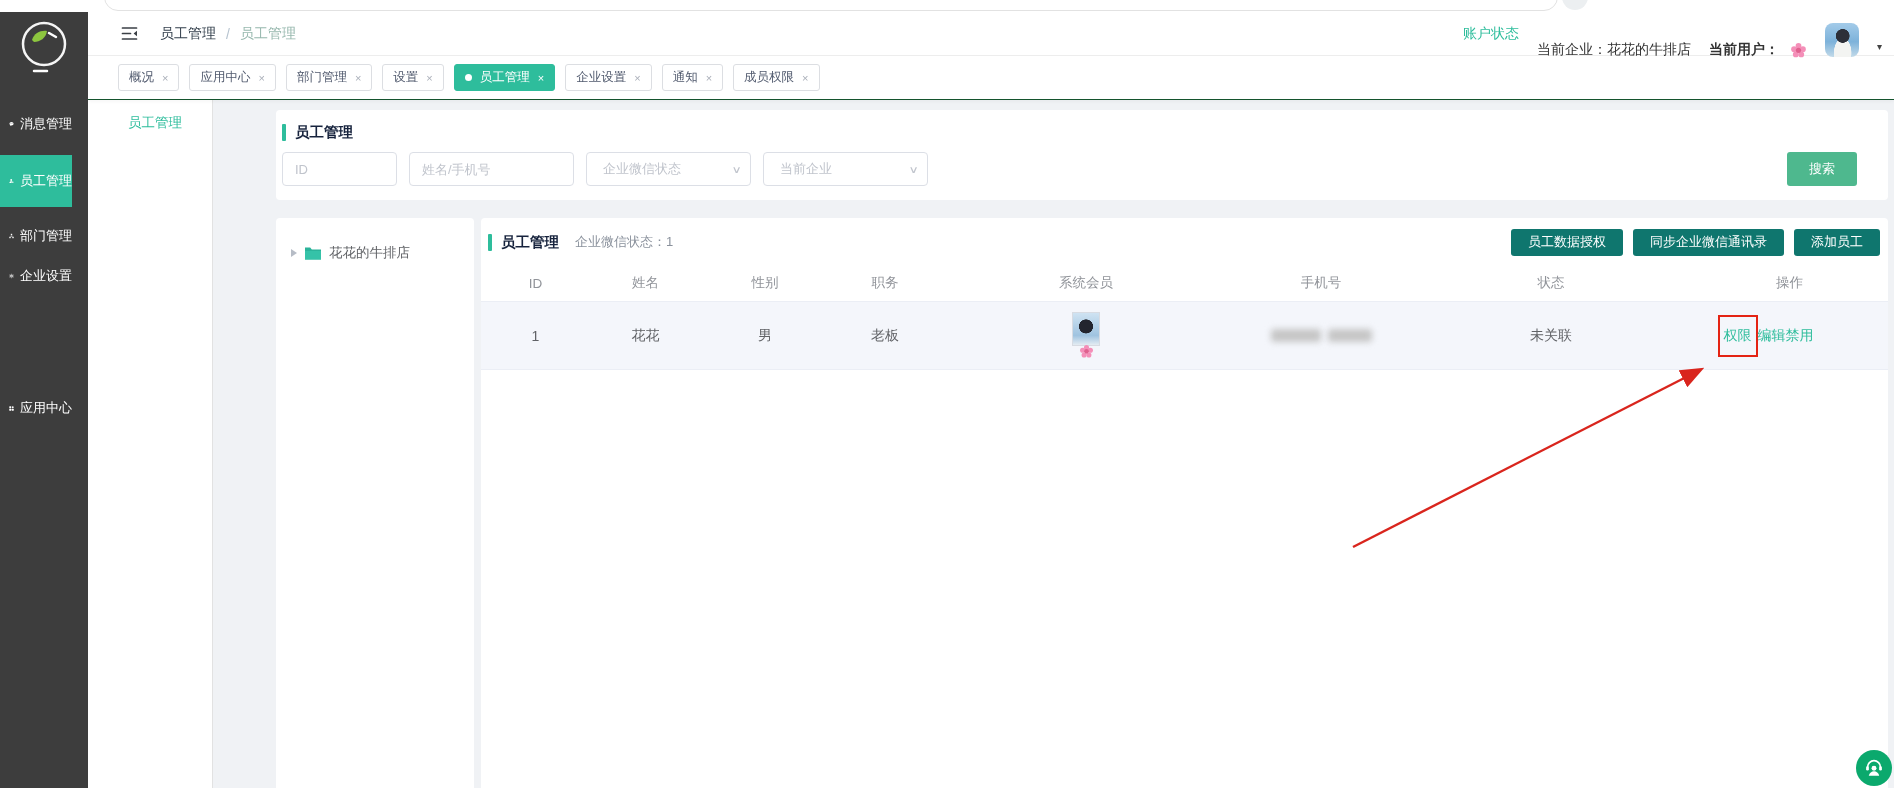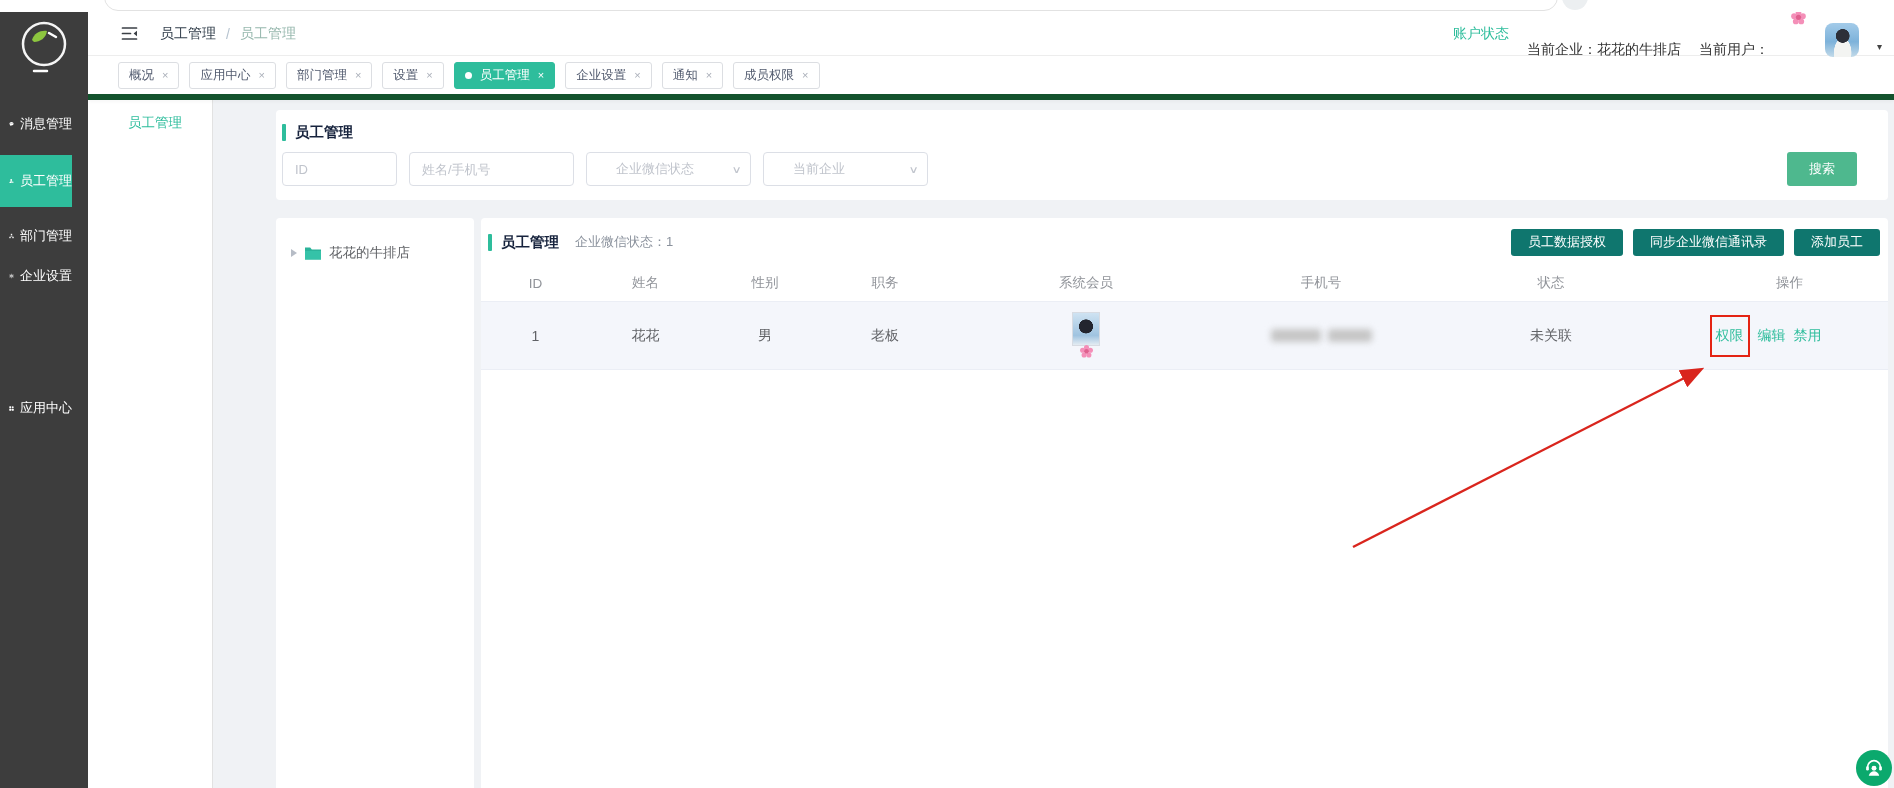--- a/index.html
+++ b/index.html
@@ -24,31 +24,31 @@
   
   .app-header{position:absolute;left:88px;top:12px;right:0;height:44px;background:#fff;
      border-bottom:1px solid #ededed;display:flex;align-items:center;padding:0 12px 0 33px;box-sizing:border-box;z-index:4;}
   .crumbs{display:flex;align-items:center;gap:10px;margin-left:22px;font-size:14px;}
   .crumb-1{color:#34404d;}
   .crumb-sep{color:#b6c3cf;}
   .crumb-2{color:#97b8ae;}
   .header-right{margin-left:auto;display:flex;align-items:center;gap:18px;font-size:14px;}
   .switch-link{color:#2ebd9c;cursor:pointer;}
   .hdr-text{color:#333;margin-top:32px;}
-  .user-wrap{display:flex;align-items:flex-start;gap:21px;}
+  .user-wrap{display:flex;align-items:flex-end;gap:11px;font-weight:bold;}
   .avatar{width:34px;height:34px;border-radius:8px;margin-top:12px;
      background:
        radial-gradient(circle at 52% 38%, #2d2f38 0 24%, rgba(0,0,0,0) 26%),
        radial-gradient(ellipse at 52% 88%, #f3f4f2 0 34%, rgba(0,0,0,0) 36%),
        linear-gradient(180deg,#a3cbe9 0%,#7db2da 55%,#c2dae9 100%);}
   .hdr-caret{font-size:10px;color:#444;margin-top:26px;}
 
   
   .tab-strip{position:absolute;left:88px;top:56px;right:0;height:44px;background:#fff;
-     border-bottom:6px solid #14532d;box-shadow:0 2px 3px rgba(0,0,0,.03);
+     border-bottom:1px solid #14532d;box-shadow:0 2px 3px rgba(0,0,0,.03);
      display:flex;align-items:center;gap:10px;padding-left:30px;box-sizing:border-box;z-index:3;}
   .tab{height:25px;display:inline-flex;align-items:center;gap:8px;padding:0 10px;
      border:1px solid #dcdee2;border-radius:3px;background:#fff;font-size:12.5px;color:#515a6e;cursor:pointer;}
   .tab .x{color:#a9aeb8;font-size:11px;}
   .tab.active{background:#2ebd9c;border-color:#2ebd9c;color:#fff;}
   .tab.active .x{color:#fff;}
   .tab.active::before{content:"";width:7px;height:7px;border-radius:50%;background:#fff;}
 
   
   .submenu{position:absolute;left:88px;top:100px;width:125px;bottom:0;background:#fff;
@@ -62,21 +62,21 @@
   .panel-title{display:flex;align-items:center;gap:9px;font-size:14.5px;font-weight:bold;color:#17233d;}
   .green-bar{width:4px;height:17px;background:#2ebd9c;border-radius:1px;}
   .search-title{padding:13px 0 0 6px;}
   .filters{position:absolute;left:6px;top:42px;display:flex;gap:12px;}
   .f-input{height:34px;box-sizing:border-box;border:1px solid #dcdfe6;border-radius:4px;
      padding:0 12px;font-size:13px;color:#606266;outline:none;font-family:inherit;}
   .f-input::placeholder{color:#c0c4cc;}
   .f-id{width:115px;}
   .f-name{width:165px;}
   .f-select{width:165px;height:34px;box-sizing:border-box;border:1px solid #dcdfe6;border-radius:4px;
-     display:flex;align-items:center;justify-content:space-between;padding:0 10px 0 29px;
+     display:flex;align-items:center;justify-content:space-between;padding:0 10px 0 16px;
      font-size:13px;color:#c0c4cc;cursor:pointer;background:#fff;}
   .sel-caret{font-size:10px;color:#c0c4cc;transform:scaleX(1.4);}
   .btn{border:none;border-radius:3px;color:#fff;font-size:13px;cursor:pointer;font-family:inherit;}
   .search-btn{position:absolute;right:31px;top:42px;height:34px;padding:0 22px;background:#4eb88e;}
 
   .tree-panel{left:63px;top:118px;width:198px;bottom:0;border-radius:4px 4px 0 0;}
   .tree-node{display:flex;align-items:center;gap:7px;padding:26px 0 0 15px;font-size:13.5px;color:#606266;cursor:pointer;}
   .tree-caret{width:0;height:0;border-left:6px solid #b6bcc6;border-top:4.5px solid transparent;border-bottom:4.5px solid transparent;}
 
   .table-panel{left:268px;top:118px;right:6px;bottom:0;border-radius:4px 4px 0 0;}
@@ -91,21 +91,21 @@
   .trow .cell{font-size:14px;color:#606266;text-align:center;display:flex;justify-content:center;align-items:center;}
   .member-cell{flex-direction:column;gap:0;}
   .member-img{width:26px;height:32px;border:1px solid #d7dbe2;background:
        radial-gradient(circle at 50% 42%, #23252e 0 30%, rgba(0,0,0,0) 32%),
        linear-gradient(180deg,#cfe3f2 0%,#9fc3e0 70%,#e4ecf2 100%);}
   .member-flower{margin-top:-2px;line-height:0;}
   .phone-blur{display:flex;gap:7px;}
   .blurb{height:13px;border-radius:3px;background:#c6c6c6;filter:blur(3px);}
   .blurb.b1{width:50px;}
   .blurb.b2{width:44px;}
-  .actions{display:flex;gap:8px;align-items:center;transform:translateX(-24px);}
+  .actions{display:flex;align-items:center;transform:translateX(-24px);}
   .act-link{color:#2ebd9c;font-size:14px;cursor:pointer;white-space:nowrap;}
   .red-box{border:2px solid #e42313;padding:10px 4px;display:inline-block;}
 
   
   .arrow-overlay{position:absolute;left:0;top:0;z-index:40;pointer-events:none;}
   .service-btn{position:absolute;right:2px;bottom:2px;width:36px;height:36px;border-radius:50%;
      background:#0ba96d;display:flex;align-items:center;justify-content:center;z-index:45;cursor:pointer;}
   svg{display:block;}
 </style>
 </head>

